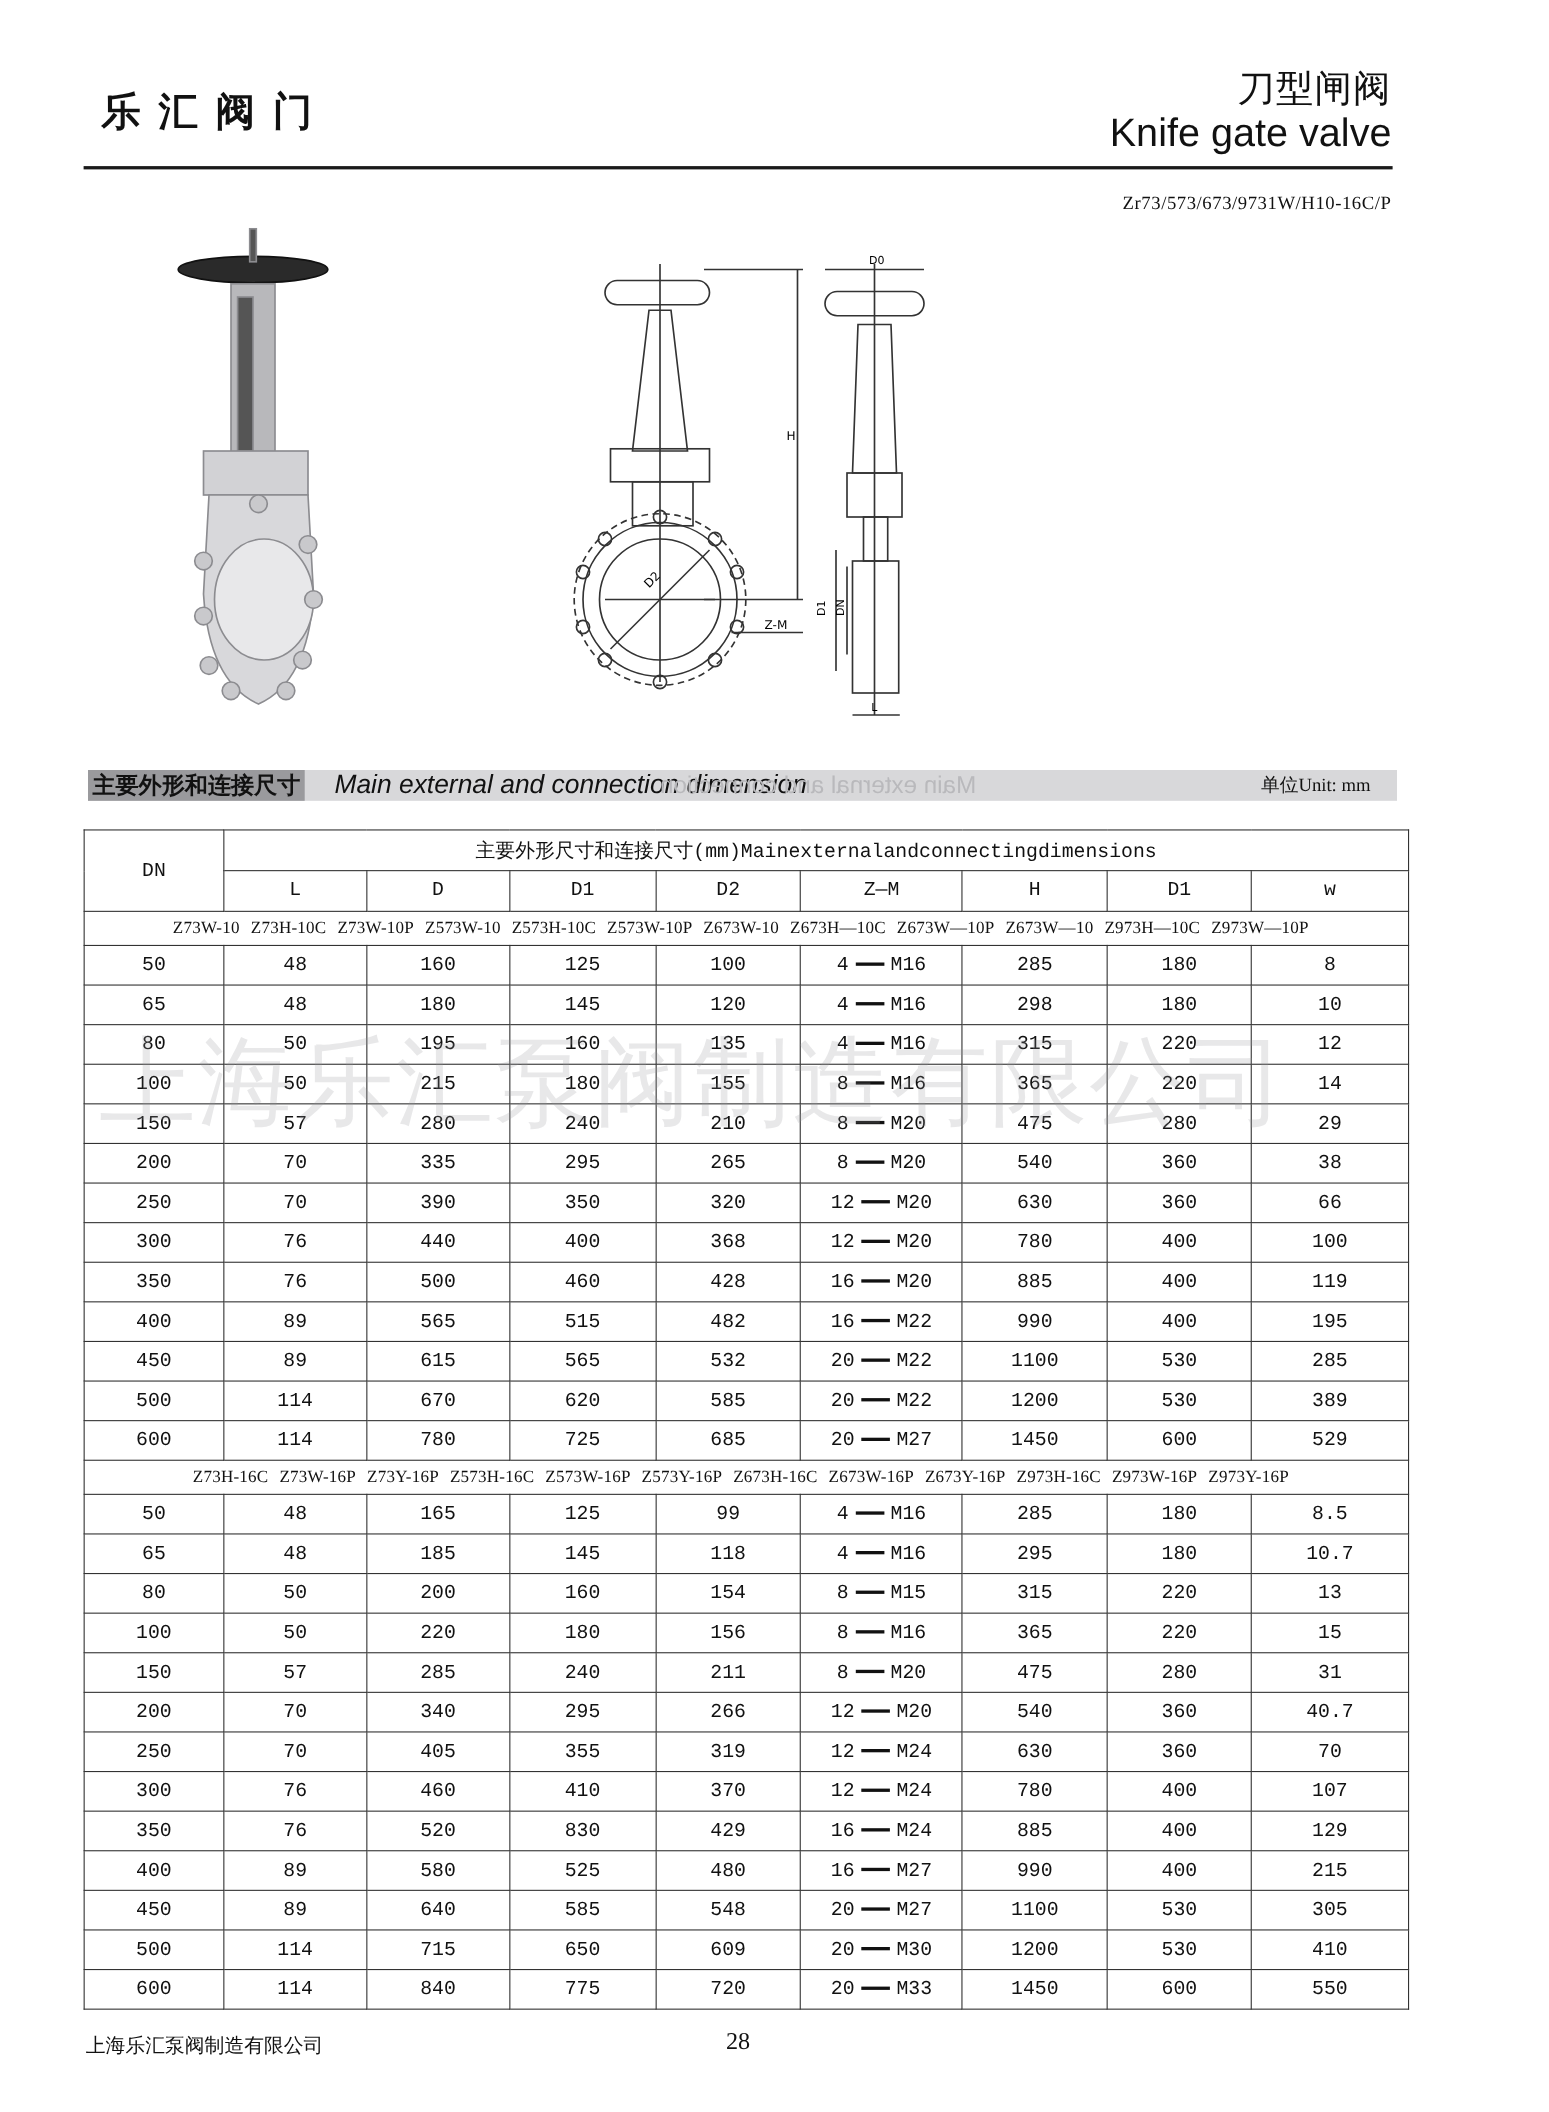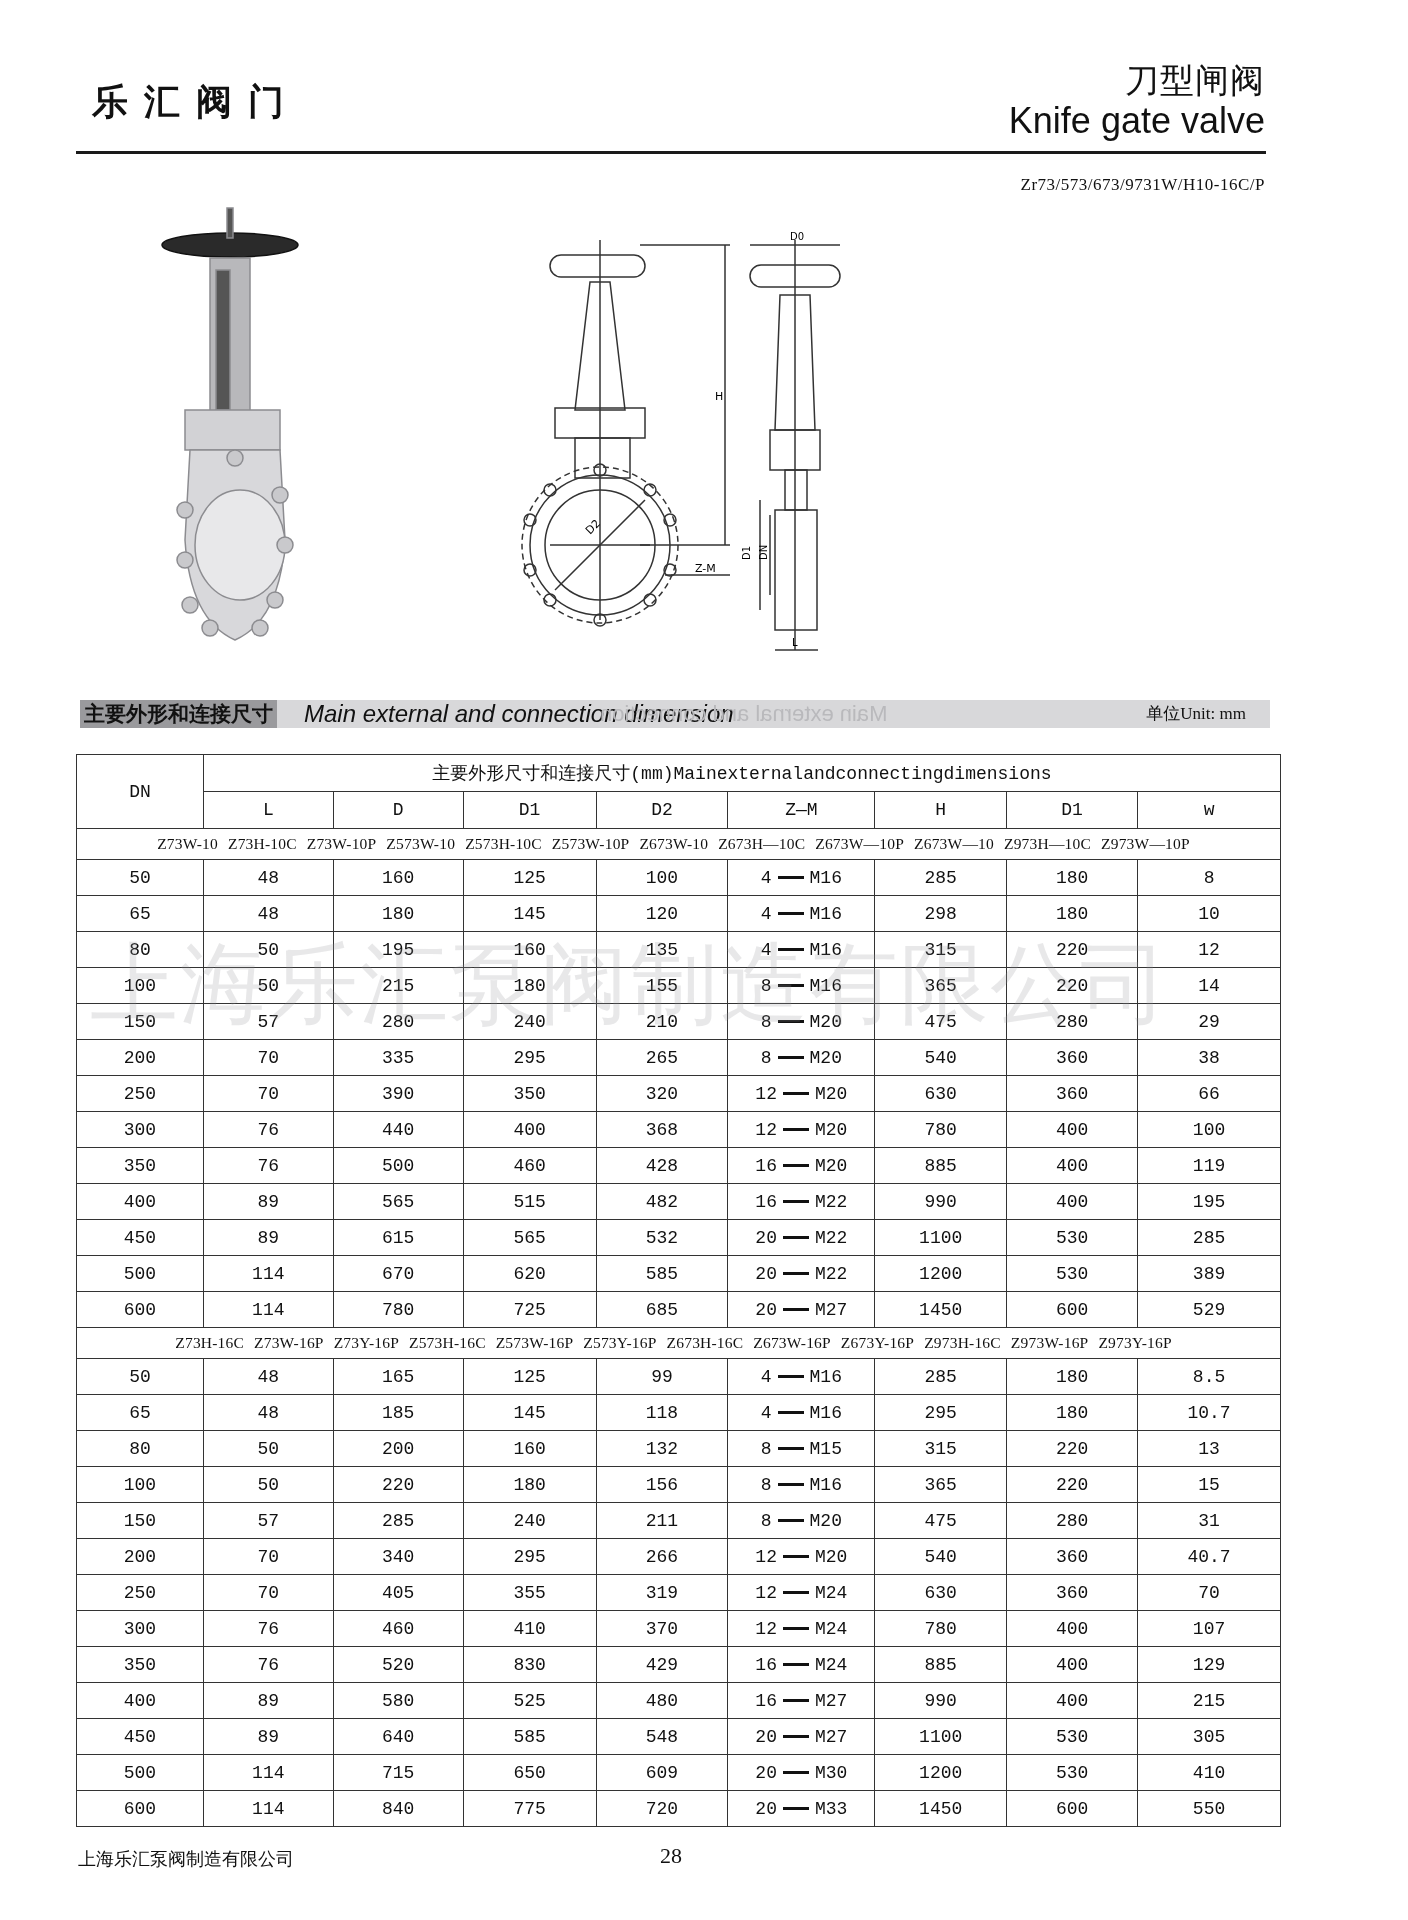--- a/index.html
+++ b/index.html
@@ -313,21 +313,21 @@
         <td><span>4</span><span class="dash"></span><span>M16</span></td>
         <td>295</td>
         <td>180</td>
         <td>10.7</td>
       </tr>
       <tr class="drow">
         <td>80</td>
         <td>50</td>
         <td>200</td>
         <td>160</td>
-        <td>132</td>
+        <td>154</td>
         <td><span>8</span><span class="dash"></span><span>M15</span></td>
         <td>315</td>
         <td>220</td>
         <td>13</td>
       </tr>
       <tr class="drow">
         <td>100</td>
         <td>50</td>
         <td>220</td>
         <td>180</td>

